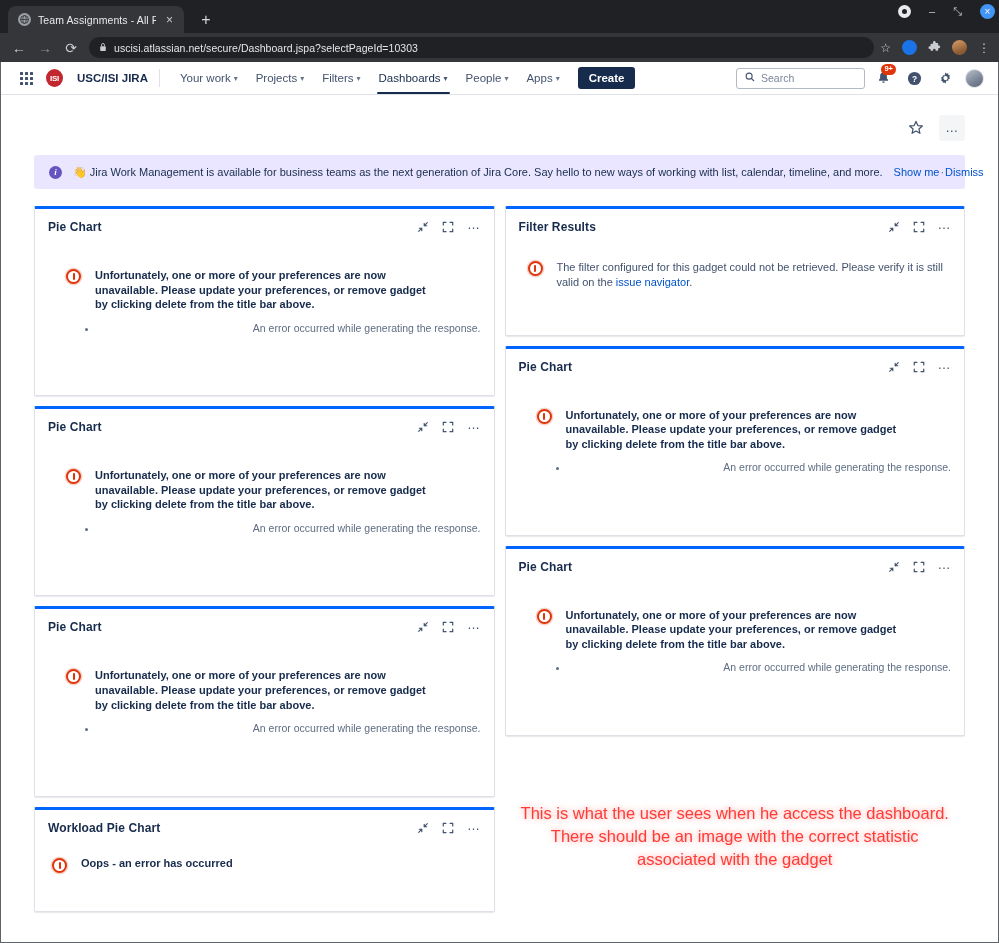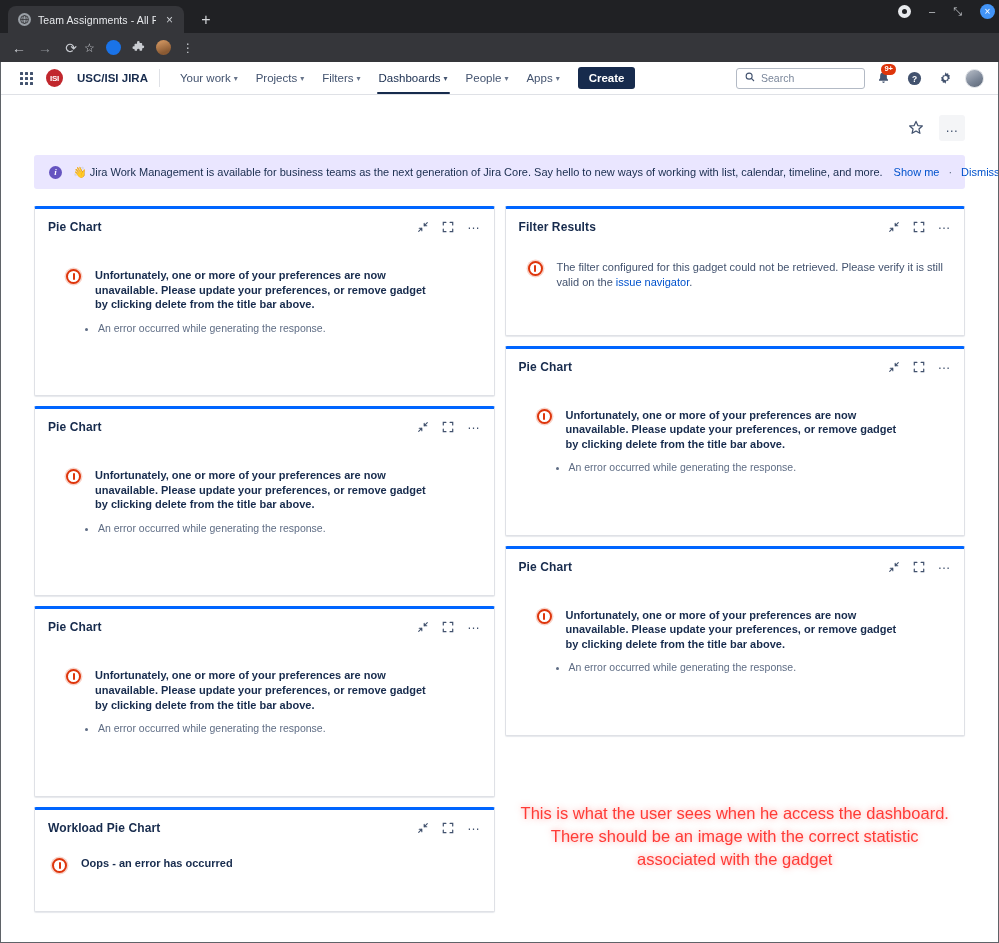--- a/index.html
+++ b/index.html
@@ -232,21 +232,21 @@
     font-size: 9px; font-weight: bold; font-style: italic;
     display: flex; align-items: center; justify-content: center;
     font-family: "Liberation Serif", serif;
     flex: 0 0 auto;
   }
   .banner-text {
     font-size: 11px; color: #172b4d;
     white-space: nowrap; flex: 0 0 auto;
   }
   .banner-links {
-    margin-left: auto; display: flex; gap: 9px;
+    margin-left: auto; display: flex; gap: 1px;
   }
   .banner-link { color: #0052cc; font-size: 11px; white-space: nowrap; }
   .banner-dot { color: #5e6c84; font-size: 11px; }
 
   
   .columns { display: flex; gap: 10px; align-items: flex-start; }
   .col { flex: 1 1 0; min-width: 0; display: flex; flex-direction: column; gap: 10px; }
 
   .gadget {
     background: #fff;
@@ -285,21 +285,21 @@
     line-height: 1.32; max-width: 345px;
   }
   .err-note {
     font-size: 11px; color: #42526e; line-height: 1.35;
   }
   .err-note a { color: #0052cc; text-decoration: none; }
   .err-list {
     list-style: disc; margin: 9px 0 0 36px;
     font-size: 10.5px; color: #5e6c84;
   }
-  .err-list li { line-height: 1.4; }
+  .err-list li { line-height: 1.4; text-align: right; }
 
   
   .pad-pie { padding-top: 34px; padding-bottom: 60px; padding-left: 31px; }
   .pad-pie .err-list { margin-left: 32px; }
   .pad-filter { padding-top: 26px; padding-bottom: 45px; padding-left: 22px; }
   .pad-workload { padding-top: 22px; padding-bottom: 38px; padding-left: 17px; }
   .workload-msg { font-size: 11px; font-weight: bold; color: #172b4d; }
 
   
   .annotation {
@@ -339,20 +339,29 @@
       <span class="wc-ico">⤡</span>
       <span class="wc-blue">×</span>
     </div>
   </div>
 
   <div class="omnibar">
     <span class="nav-btn">←</span>
     <span class="nav-btn dim">→</span>
     <span class="nav-btn">⟳</span>
 
+    <div class="urlbox">
+      <span class="lock">
+        <svg width="8" height="10" viewBox="0 0 10 12">
+          <rect x="1.5" y="5" width="7" height="6" rx="1" fill="#c9ccd1"></rect>
+          <path d="M3.2 5V3.4a1.8 1.8 0 0 1 3.6 0V5" fill="none" stroke="#c9ccd1" stroke-width="1.1"></path>
+        </svg>
+      </span>
+      <span class="urltext">uscisi.atlassian.net/secure/Dashboard.jspa?selectPageId=10303</span>
+    </div>
 
     <div class="om-icons">
       <span class="om-ico">☆</span>
       <span class="ext-badge"></span>
       <span class="om-ico">
         <svg width="13" height="13" viewBox="0 0 16 16">
           <path d="M6.2 1.6a1.6 1.6 0 0 1 3.2 0v.9h2.2c.5 0 .9.4.9.9v2.2h.9a1.6 1.6 0 0 1 0 3.2h-.9v2.2c0 .5-.4.9-.9.9H9.4v-.9a1.6 1.6 0 0 0-3.2 0v.9H4c-.5 0-.9-.4-.9-.9V9.8h-.9a1.6 1.6 0 0 1 0-3.2h.9V4.4c0-.5.4-.9.9-.9h2.2z" fill="#c9ccd1"></path>
         </svg>
       </span>
       <span class="avatar-sm"></span>

